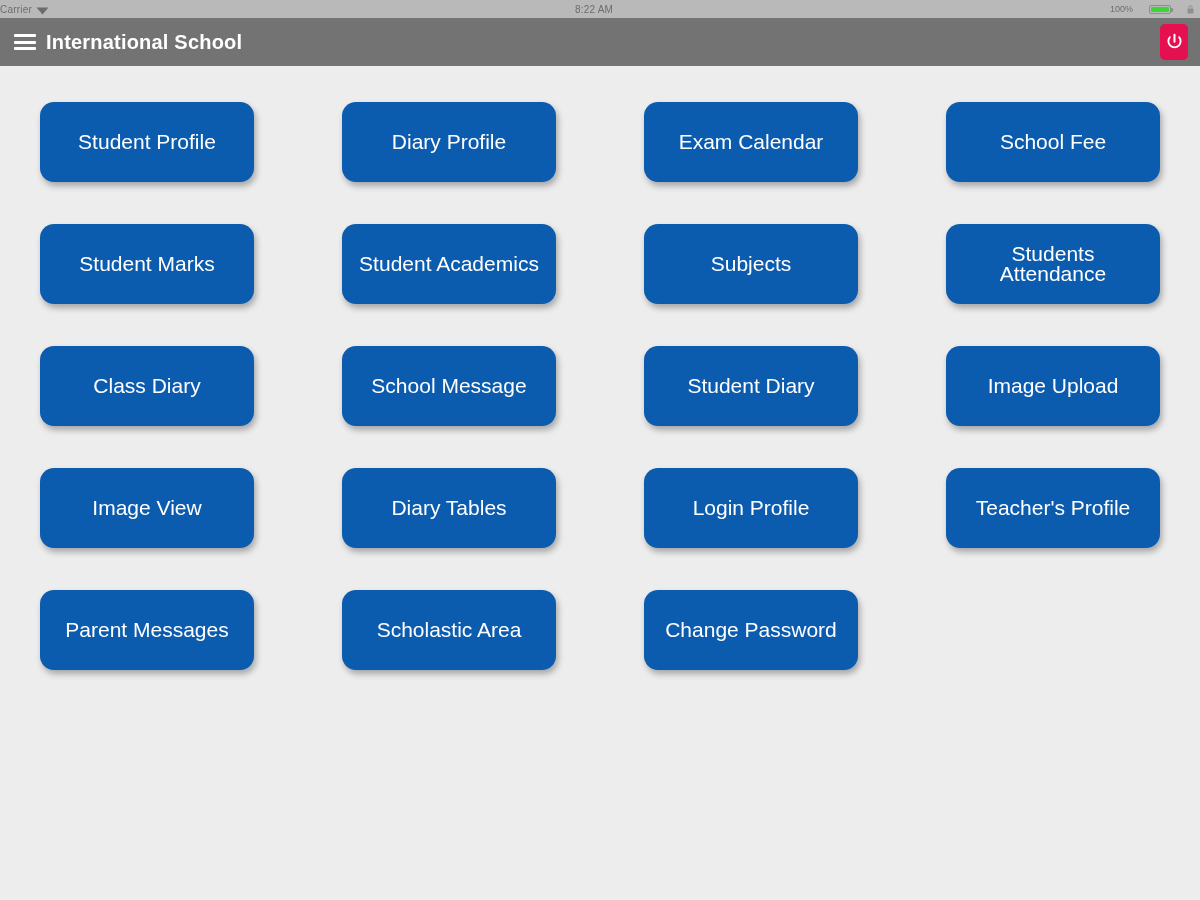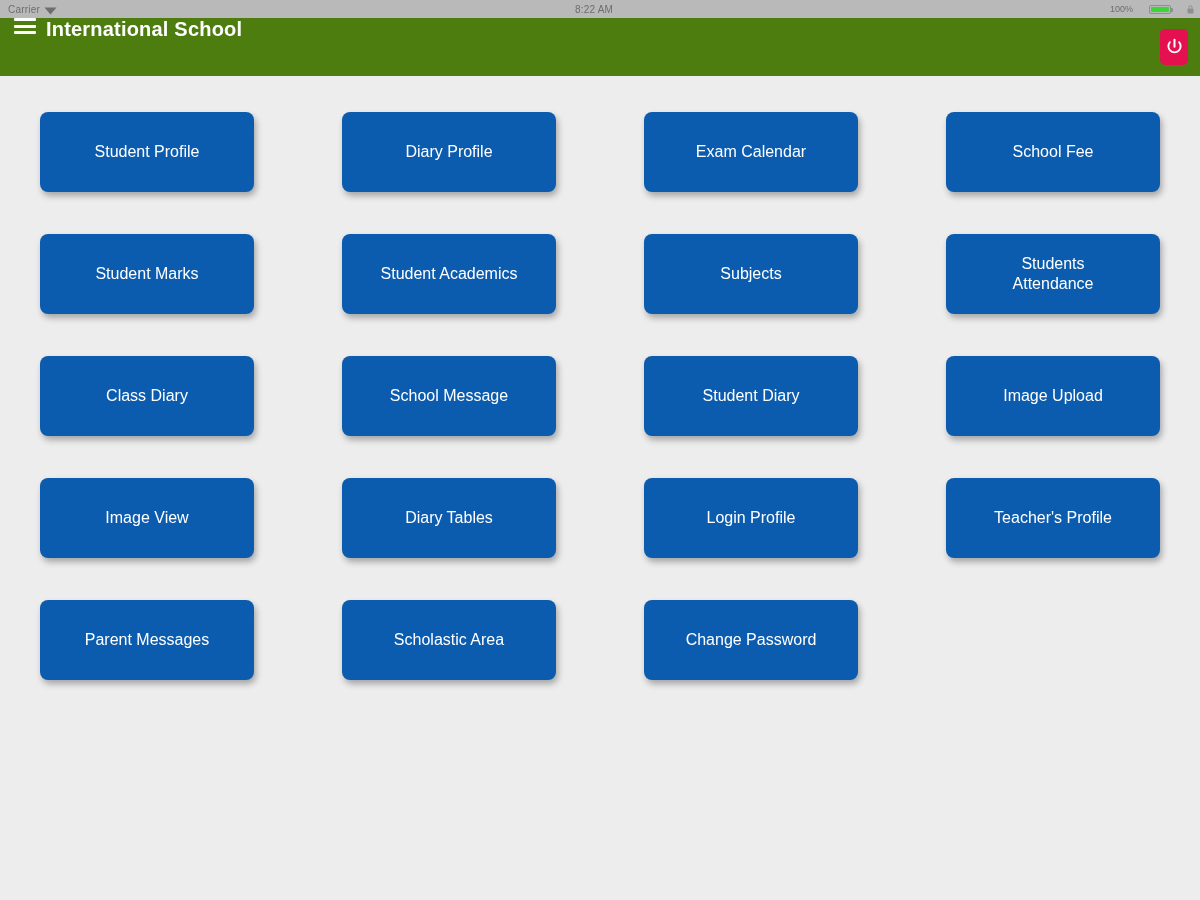--- a/index.html
+++ b/index.html
@@ -23,21 +23,20 @@
     background: #b9b9b9;
     display: flex;
     align-items: center;
     font-size: 10px;
     color: #6c6c6c;
   }
   .status-left {
     display: flex;
     align-items: center;
     gap: 4px;
-    padding-left: 8px;
   }
   .carrier-label {
     font-size: 10px;
     color: #6d6d6d;
     letter-spacing: 0.2px;
   }
   .wifi-icon {
     width: 13px;
     height: 9px;
     display: inline-block;
@@ -90,24 +89,25 @@
   .lock-icon {
     width: 7px;
     height: 9px;
     position: relative;
     opacity: 0.55;
   }
   .lock-icon svg { display: block; }
 
   
   .navbar {
-    height: 58px;
-    width: 1200px;
-    background: #4d7c0f;
-    display: flex;
+    height: 48px;
+    width: 1200px;
+    background: #737373;
+    display: flex;
+    align-items: center;
     position: relative;
   }
   .hamburger {
     width: 22px;
     height: 16px;
     margin-left: 14px;
     margin-right: 10px;
     display: flex;
     flex-direction: column;
     justify-content: space-between;
@@ -151,23 +151,23 @@
     display: grid;
     grid-template-columns: repeat(4, 1fr);
     grid-auto-rows: 80px;
     column-gap: 88px;
     row-gap: 42px;
   }
   .tile {
     background: #0b5cae;
     color: #ffffff;
     border: none;
-    border-radius: 8px;
+    border-radius: 14px;
     font-family: "Liberation Sans", sans-serif;
-    font-size: 16px;
+    font-size: 21px;
     line-height: 20px;
     text-align: center;
     cursor: pointer;
     box-shadow: 2px 4px 6px rgba(0,0,0,0.30);
     display: flex;
     align-items: center;
     justify-content: center;
     padding: 4px 8px;
     white-space: pre-line;
   }

